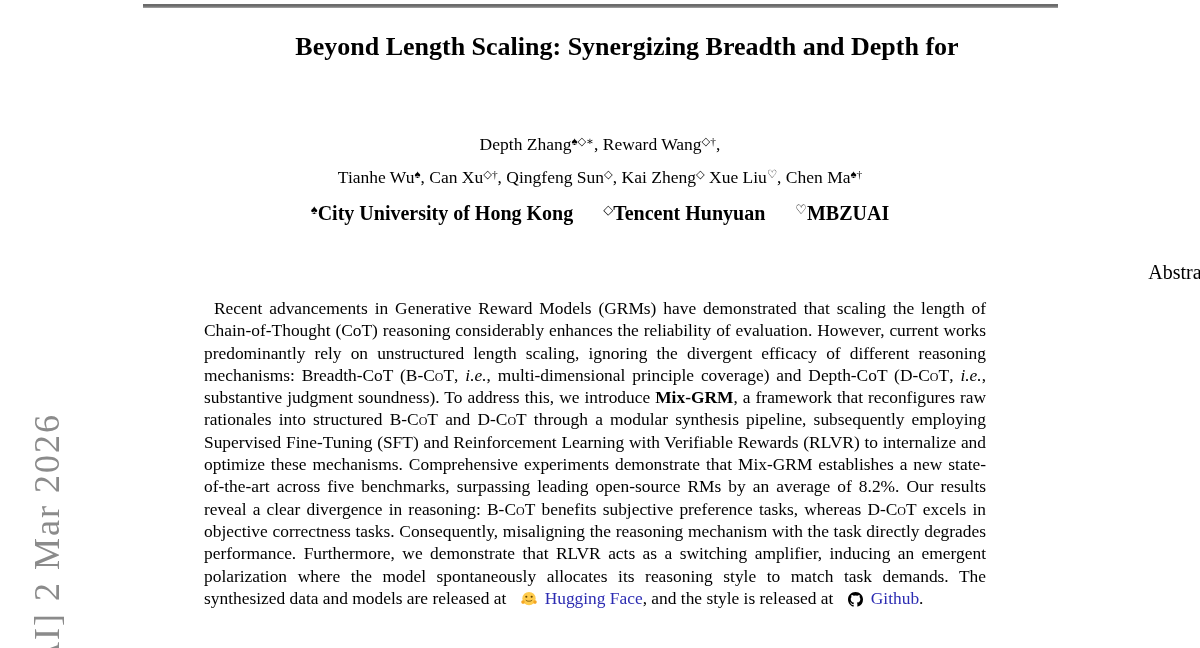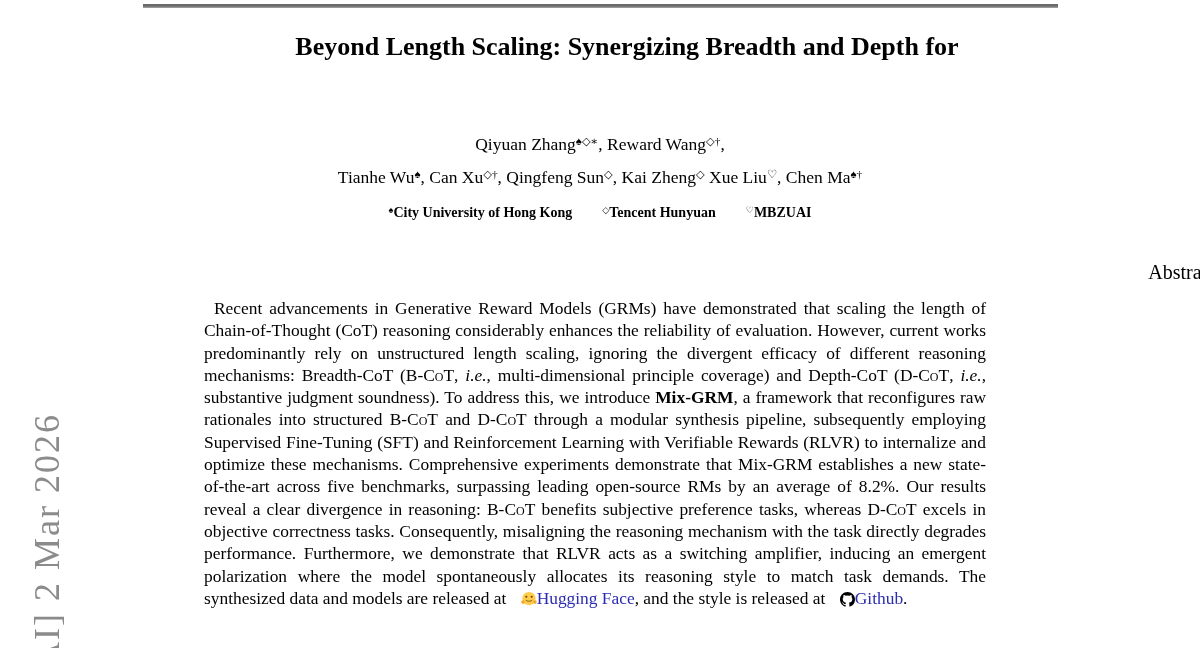--- a/index.html
+++ b/index.html
@@ -20,57 +20,57 @@
     position:absolute;top:31px;left:0;width:100%;margin:0;text-align:center;
     font-size:26px;font-weight:bold;line-height:31px;padding-left:27px;
   }
   .tl{display:block;}
   .authors{
     position:absolute;top:128px;left:0;width:100%;text-align:center;
     font-size:17.5px;line-height:33px;
   }
   .affils{
     position:absolute;top:201px;left:0;width:100%;text-align:center;
-    font-size:14px;font-weight:bold;line-height:24px;
+    font-size:20px;font-weight:bold;line-height:24px;
   }
   .affil{display:inline-block;margin:0 15px;}
   .abstract-heading{
     position:absolute;top:245px;left:0;width:100%;margin:16px;text-align:right;
     font-size:20px;font-weight:normal;
   }
   .abstract-body{
     position:absolute;top:297px;left:204px;width:782px;margin:0;
     font-size:17.4px;line-height:22.3px;text-align:justify;text-indent:10px;
   }
   sup{
     font-size:0.65em;line-height:0;vertical-align:baseline;position:relative;top:-0.45em;
     font-family:"Liberation Serif","DejaVu Serif","DejaVu Sans",serif;
   }
   .seg-bold{font-weight:bold;}
   .seg-italic{font-style:italic;}
   .seg-smallcaps{font-variant:small-caps;}
-  .seg-link{color:#2b2bb2;cursor:pointer;}
+  .seg-link{color:#2b2bb2;cursor:pointer;margin-left:8px;}
   .icon{display:inline-block;}
   .icon svg{vertical-align:-3px;}
 </style>
 </head>
 <body>
 
 <div class="page">
 
   <div class="top-rule"></div>
 
   <div class="watermark">AI]  2 Mar 2026</div>
 
   <h1 class="title">
     <span class="tl">Beyond Length Scaling: Synergizing Breadth and Depth for</span>
   </h1>
 
   <div class="authors">
-    <div class="author-line"><span class="seg-plain">Qiyuan Zhang</span><sup class="seg-plain">♠◇∗</sup><span class="seg-plain">, Reward Wang</span><sup class="seg-plain">◇†</sup><span class="seg-plain">,</span></div>
+    <div class="author-line"><span class="seg-plain">Depth Zhang</span><sup class="seg-plain">♠◇∗</sup><span class="seg-plain">, Reward Wang</span><sup class="seg-plain">◇†</sup><span class="seg-plain">,</span></div>
     <div class="author-line"><span class="seg-plain">Tianhe Wu</span><sup class="seg-plain">♠</sup><span class="seg-plain">, Can Xu</span><sup class="seg-plain">◇†</sup><span class="seg-plain">, Qingfeng Sun</span><sup class="seg-plain">◇</sup><span class="seg-plain">, Kai Zheng</span><sup class="seg-plain">◇</sup><span class="seg-plain"> Xue Liu</span><sup class="seg-plain">♡</sup><span class="seg-plain">, Chen Ma</span><sup class="seg-plain">♠†</sup></div>
   </div>
 
   <div class="affils"><span class="affil"><sup>♠</sup><span>City University of Hong Kong</span></span><span class="affil"><sup>◇</sup><span>Tencent Hunyuan</span></span><span class="affil"><sup>♡</sup><span>MBZUAI</span></span></div>
 
   <h2 class="abstract-heading">Abstract</h2>
 
   <p class="abstract-body"><span class="seg-plain">Recent advancements in Generative Reward Models (GRMs) have demonstrated that scaling the length of Chain-of-Thought (CoT) reasoning considerably enhances the reliability of evaluation. However, current works predominantly rely on unstructured length scaling, ignoring the divergent efficacy of different reasoning mechanisms: Breadth-CoT (</span><span class="seg-smallcaps">B-CoT</span><span class="seg-plain">, </span><span class="seg-italic">i.e.</span><span class="seg-plain">, multi-dimensional principle coverage) and Depth-CoT (</span><span class="seg-smallcaps">D-CoT</span><span class="seg-plain">, </span><span class="seg-italic">i.e.</span><span class="seg-plain">, substantive judgment soundness). To address this, we introduce </span><span class="seg-bold">Mix-GRM</span><span class="seg-plain">, a framework that reconfigures raw rationales into structured </span><span class="seg-smallcaps">B-CoT</span><span class="seg-plain"> and </span><span class="seg-smallcaps">D-CoT</span><span class="seg-plain"> through a modular synthesis pipeline, subsequently employing Supervised Fine-Tuning (SFT) and Reinforcement Learning with Verifiable Rewards (RLVR) to internalize and optimize these mechanisms. Comprehensive experiments demonstrate that Mix-GRM establishes a new state-of-the-art across five benchmarks, surpassing leading open-source RMs by an average of 8.2%. Our results reveal a clear divergence in reasoning: </span><span class="seg-smallcaps">B-CoT</span><span class="seg-plain"> benefits subjective preference tasks, whereas </span><span class="seg-smallcaps">D-CoT</span><span class="seg-plain"> excels in objective correctness tasks. Consequently, misaligning the reasoning mechanism with the task directly degrades performance. Furthermore, we demonstrate that RLVR acts as a switching amplifier, inducing an emergent polarization where the model spontaneously allocates its reasoning style to match task demands. The synthesized data and models are released at </span><span class="icon icon-hf"><svg width="16" height="16" viewBox="0 0 36 36">
           <circle cx="18" cy="17" r="15" fill="#ffcc4d"></circle>
           <circle cx="12" cy="13" r="2.4" fill="#664500"></circle>

